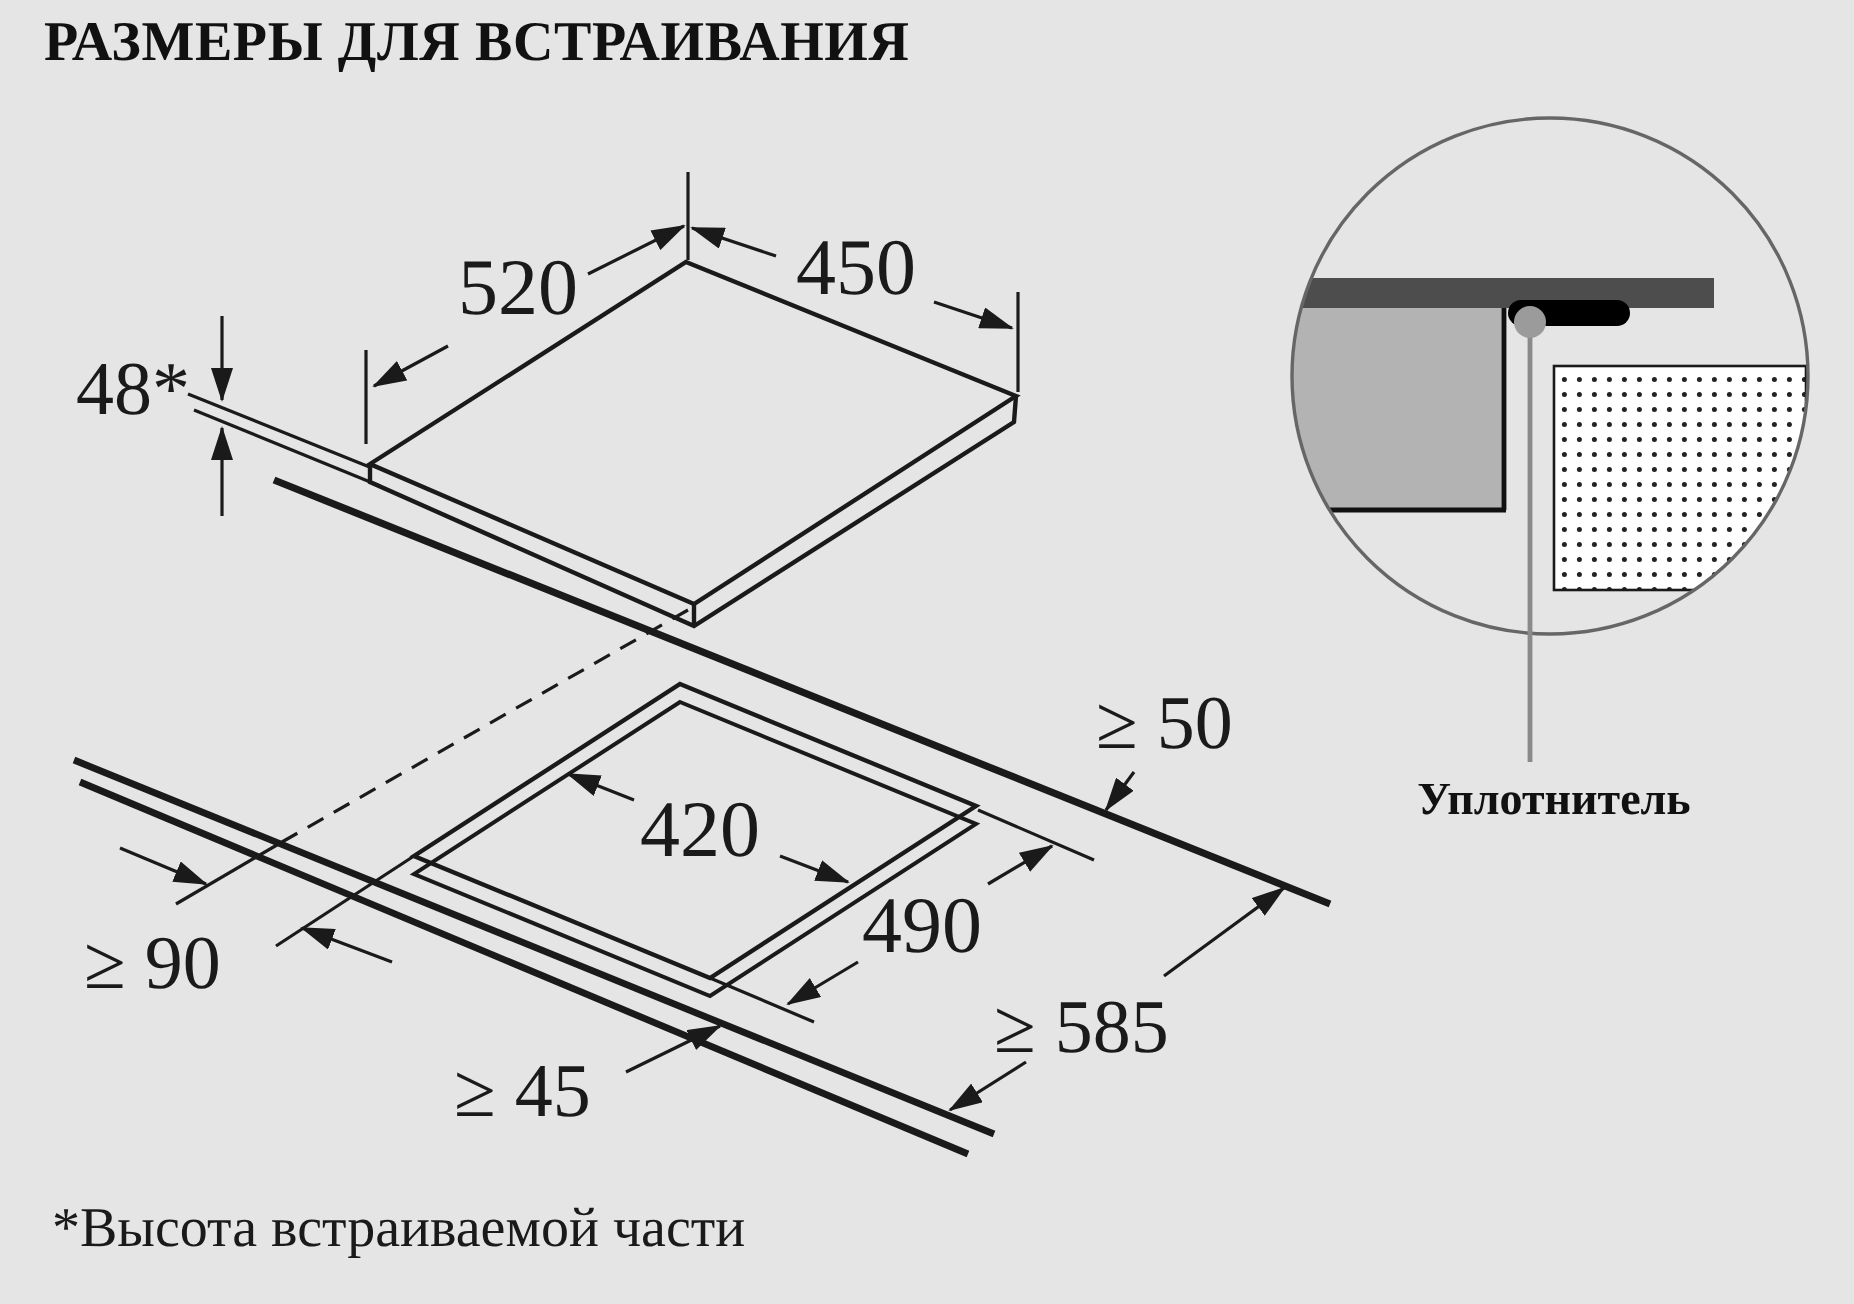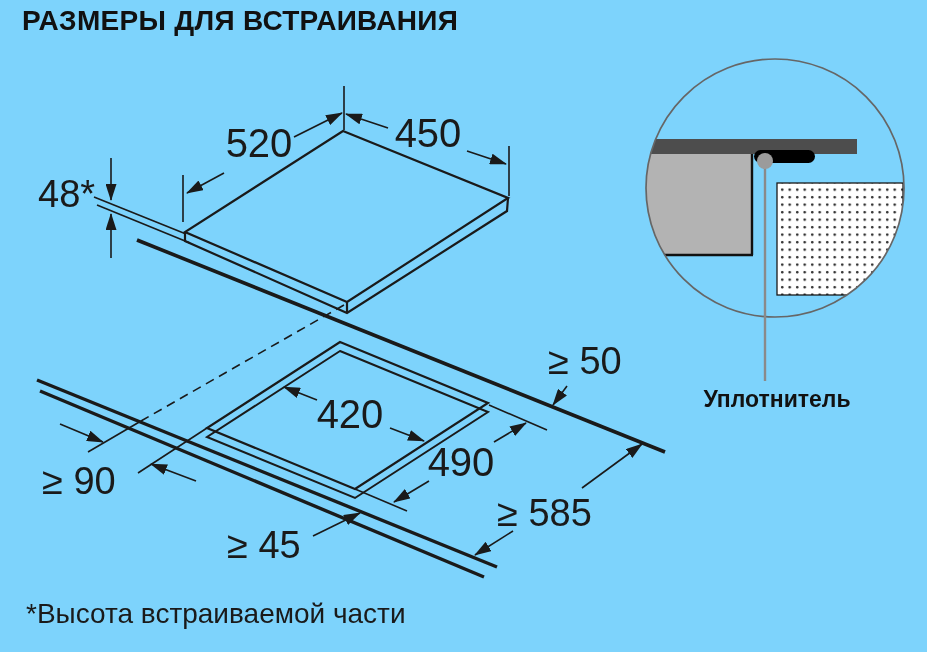--- a/index.html
+++ b/index.html
@@ -1,20 +1,20 @@
 <!DOCTYPE html>
 <html><head>
 <meta charset="utf-8">
 <style>
   html, body { margin: 0; padding: 0; background: #ffffff; }
   .stage {
     position: relative;
     width: 927px; height: 652px;
-    background: #7dd3fc;
-    font-family: Liberation Sans, sans-serif;
+    background: #e5e5e5;
+    font-family: Liberation Serif, serif;
     overflow: hidden;
   }
   svg { display: block; }
   .dim-text  { font-size: 40px; fill: #1a1a1a; }
   .clr-text  { font-size: 38px; fill: #1a1a1a; }
   .title-text { font-size: 28px; font-weight: bold; fill: #111; letter-spacing: 0.3px; }
   .foot-text  { font-size: 28px; fill: #1a1a1a; }
   .seal-text  { font-size: 23px; font-weight: bold; fill: #111; }
   .thin  { stroke: #1a1a1a; stroke-width: 1.6; fill: none; }
   .mid   { stroke: #1a1a1a; stroke-width: 2.2; fill: none; }

